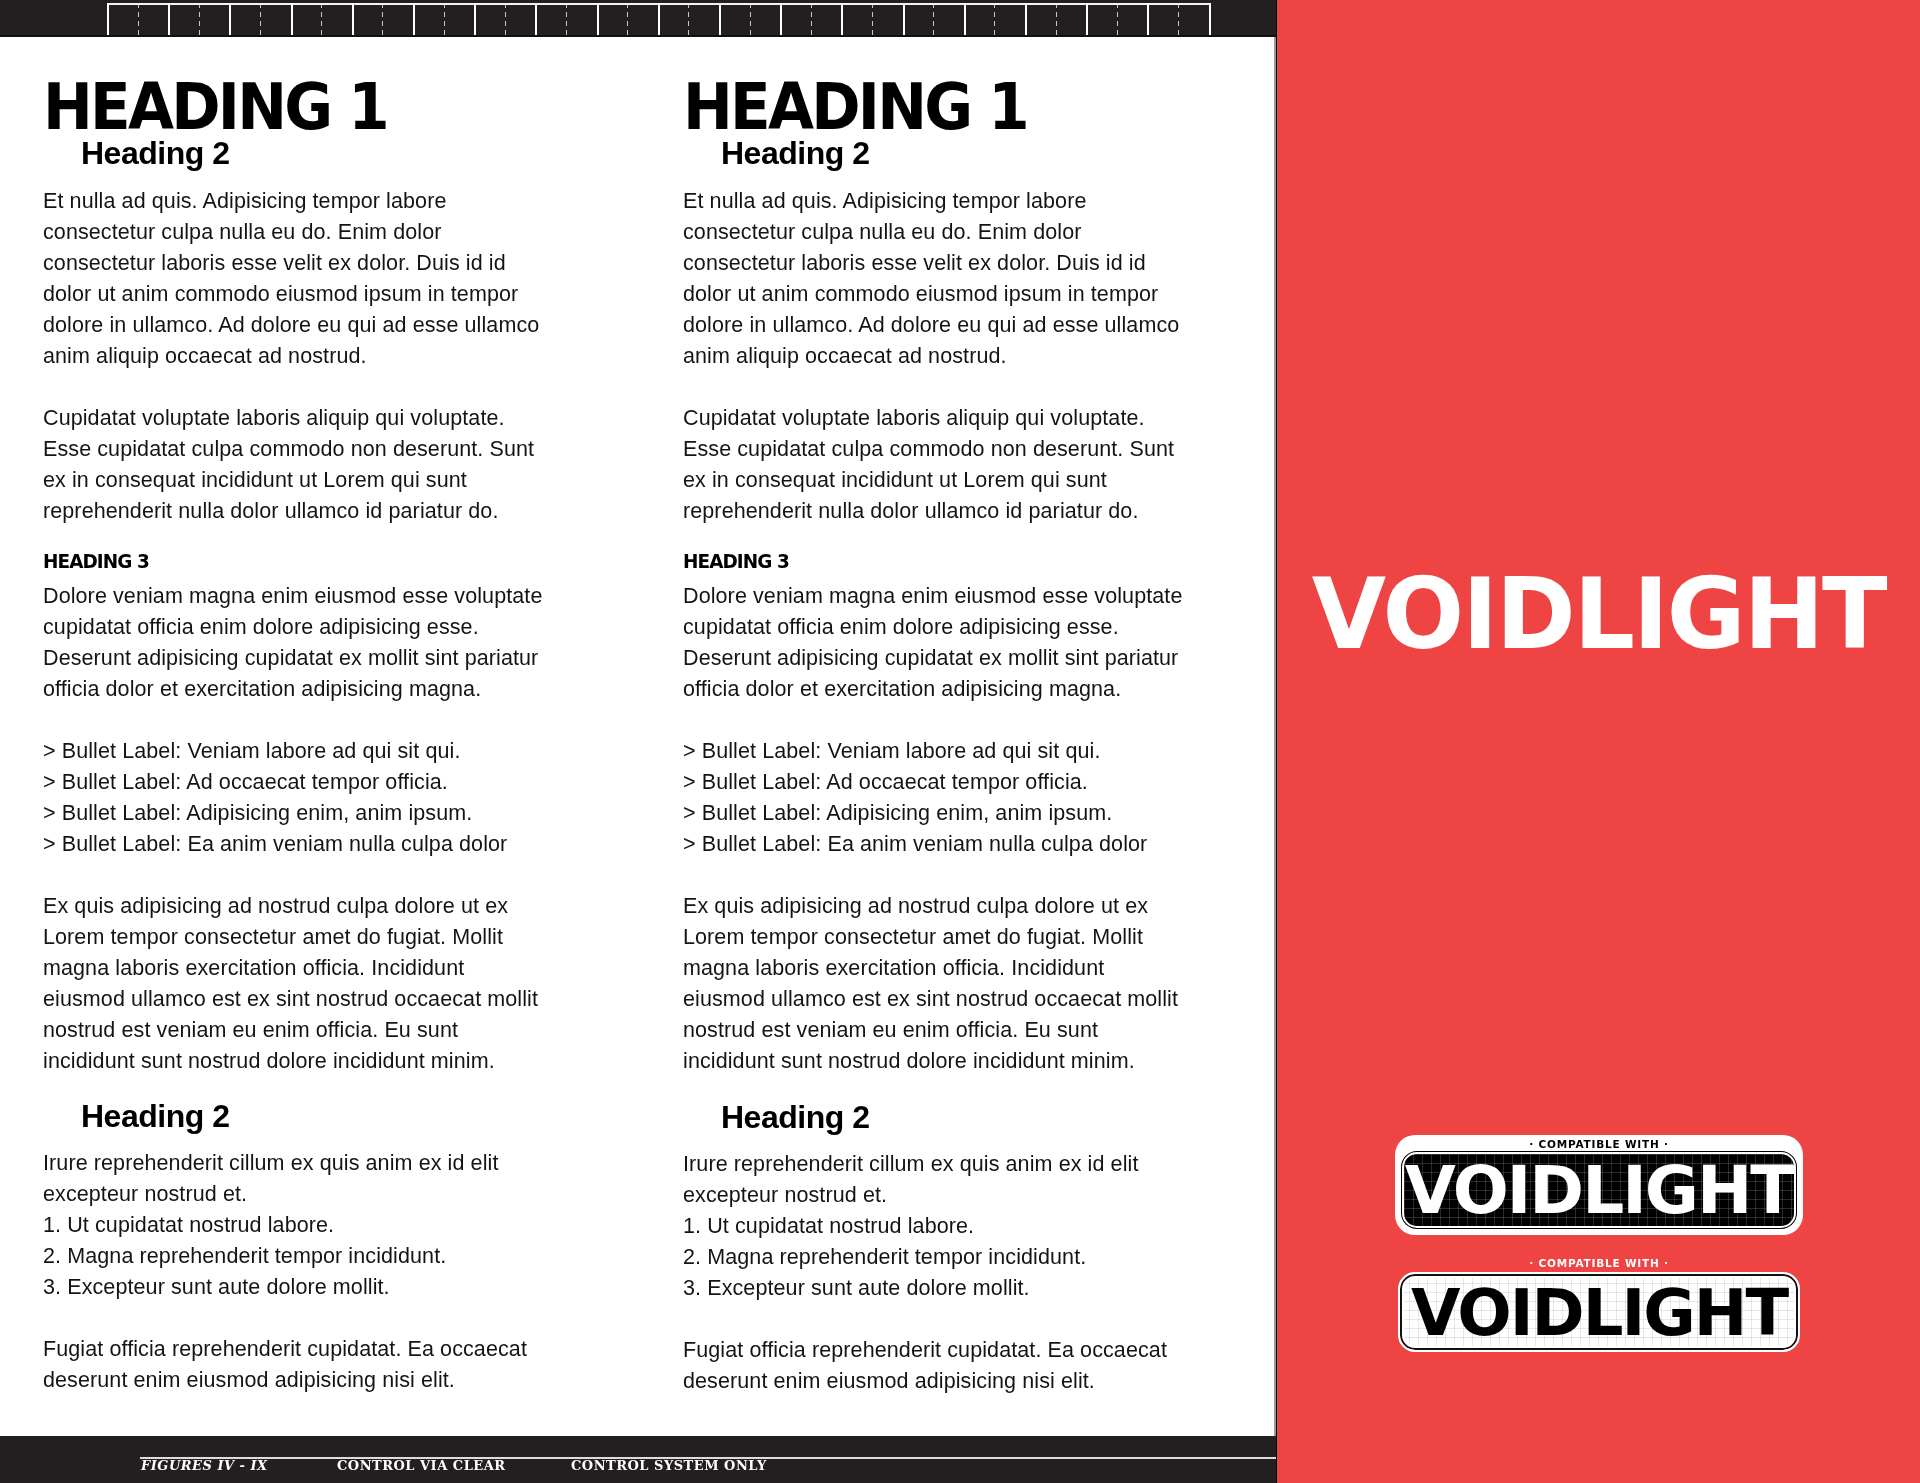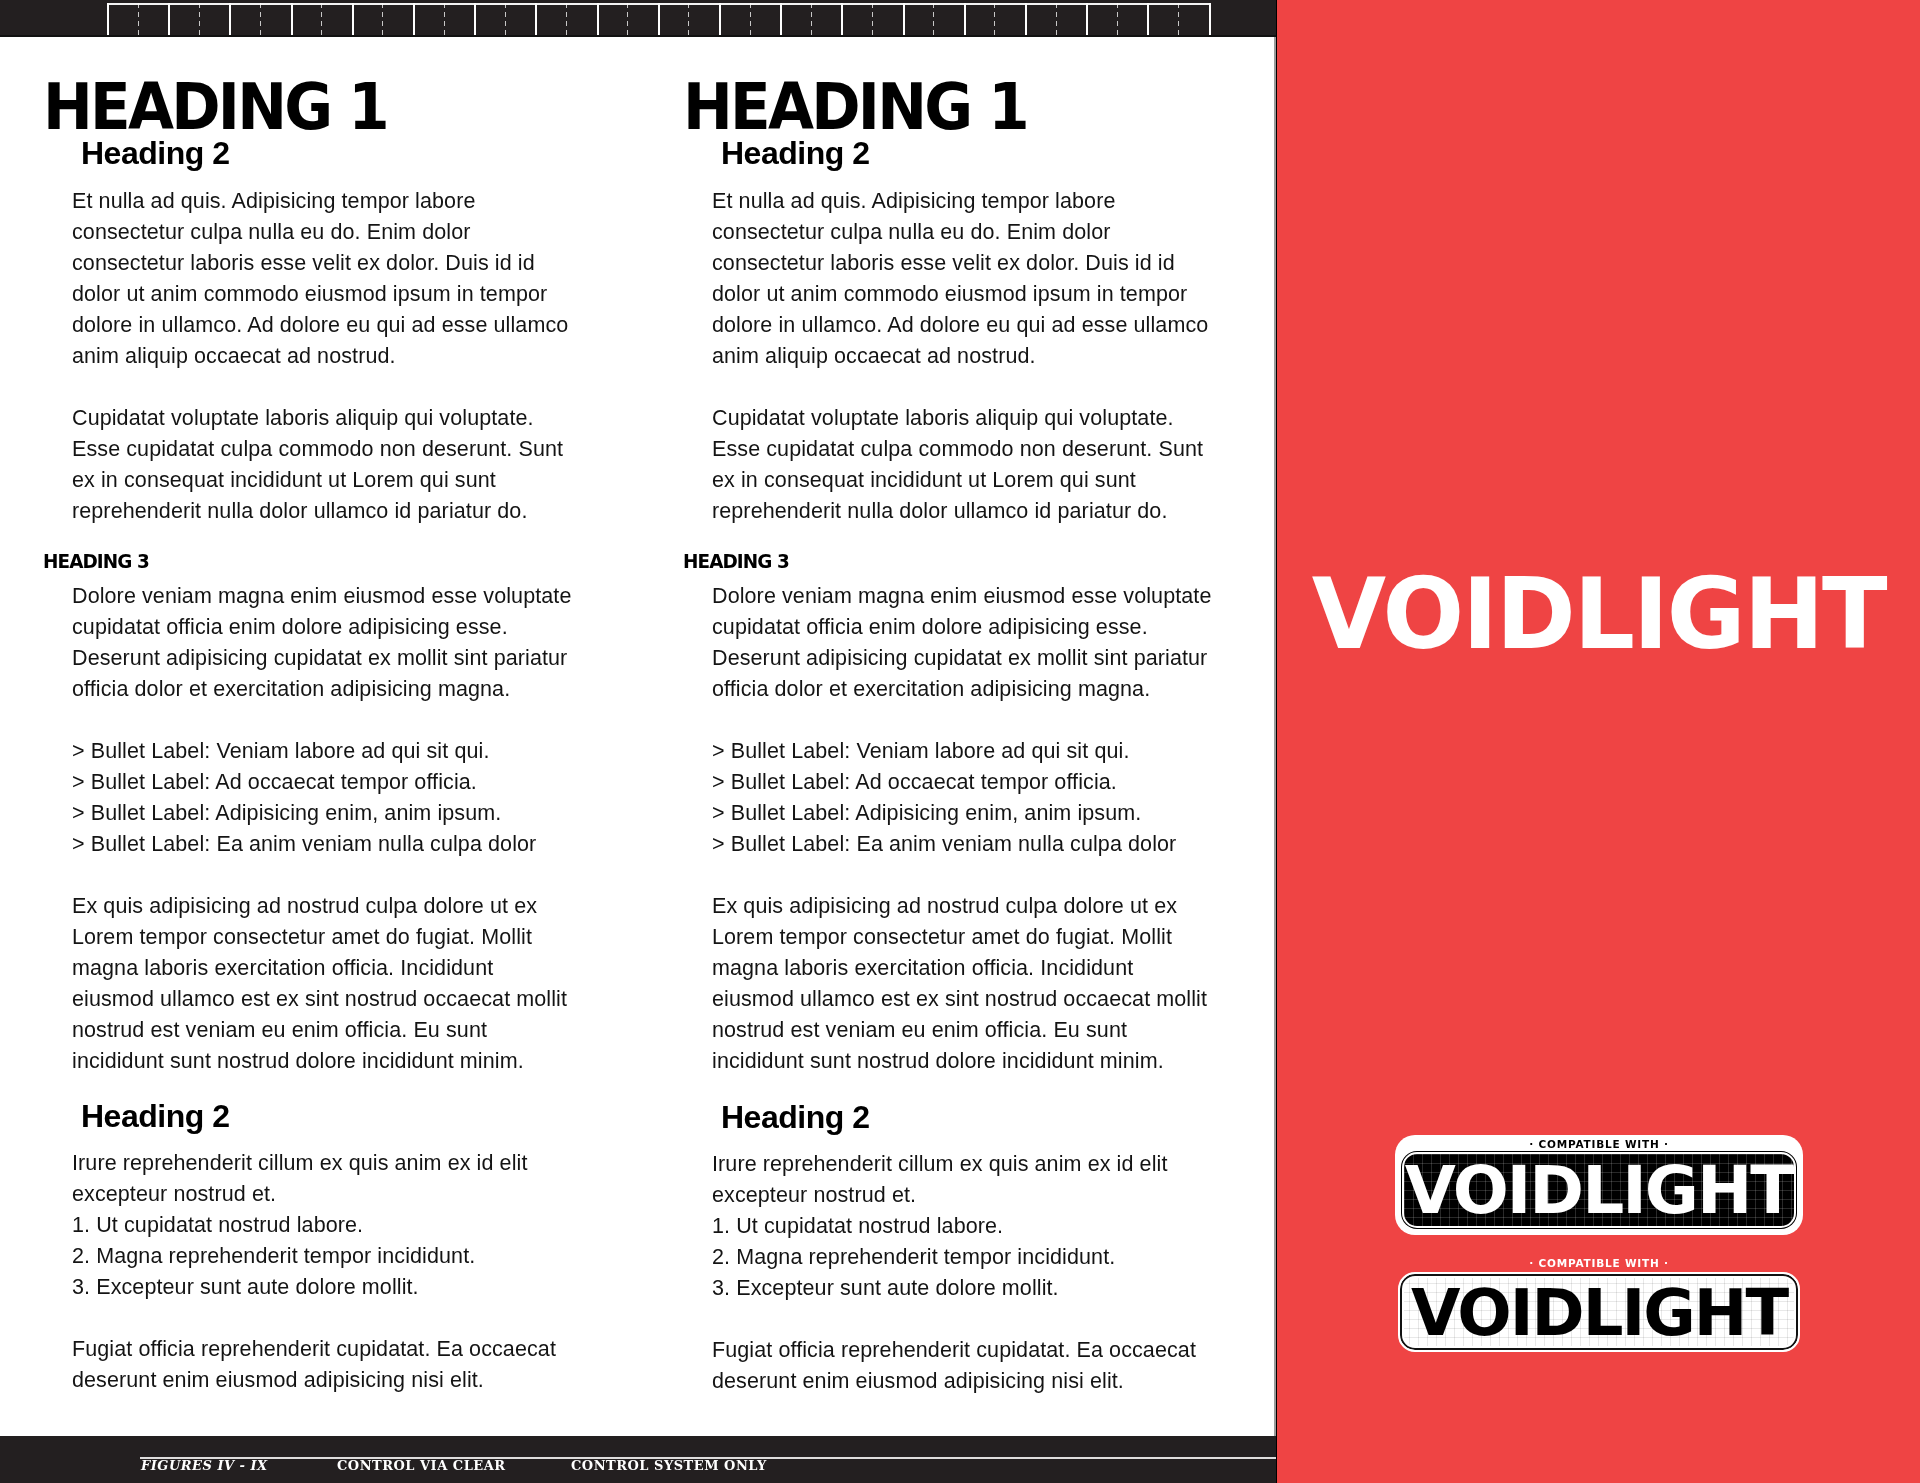--- a/index.html
+++ b/index.html
@@ -15,21 +15,21 @@
 
   
   .page { position:absolute; left:0; top:37px; width:1276px; height:1399px; background:#fff; border-right:2px solid #9a9a9a; }
   .col { position:absolute; top:0; width:600px; color:#111; }
   .col.left { left:43px; }
   .col.right { left:683px; }
 
   .h1 { position:absolute; left:0; font-family:"DejaVu Sans", sans-serif; font-weight:bold; font-size:64px; line-height:64px; letter-spacing:-3px; transform:scaleX(0.93); transform-origin:left center; color:#000; white-space:nowrap; }
   .h2 { position:absolute; left:12px; font-family:Liberation Sans, sans-serif; font-weight:bold; font-size:32px; line-height:36px; letter-spacing:-0.5px; color:#000; white-space:nowrap;margin-left:26px; }
   .h3 { position:absolute; left:0; font-family:"DejaVu Sans", sans-serif; font-weight:bold; font-size:20px; line-height:24px; letter-spacing:-1px; color:#000; white-space:nowrap; transform:scaleX(0.92); transform-origin:left center; }
-  .block { position:absolute; left:0; width:600px;margin-left:29px; }
+  .block { position:absolute; left:0; width:600px; }
   .line { display:block; height:31px; font-family:"Liberation Sans", sans-serif; font-size:21.5px; line-height:31px; color:#141414; white-space:nowrap; letter-spacing:0.1px; }
 
   
   .footer { position:absolute; left:0; top:1436px; width:1276px; height:47px; background:#231f20; overflow:hidden; }
   .footer .rule { position:absolute; left:140px; top:21px; width:1136px; height:2px; background:#fff; opacity:.85; }
   .footer .ftext { position:absolute; top:22px; font-family:"DejaVu Serif", serif; font-weight:bold; font-size:13px; line-height:16px; color:#fff; letter-spacing:0.5px; white-space:nowrap; }
 
   
   .panel { position:absolute; left:1277px; top:0; width:643px; height:1483px; background:#ef4444; }
   .title { position:absolute; left:0; width:643px; text-align:center; font-family:"DejaVu Sans", sans-serif; font-weight:bold; color:#fff; font-size:98px; line-height:98px; letter-spacing:-2px; white-space:nowrap; }

